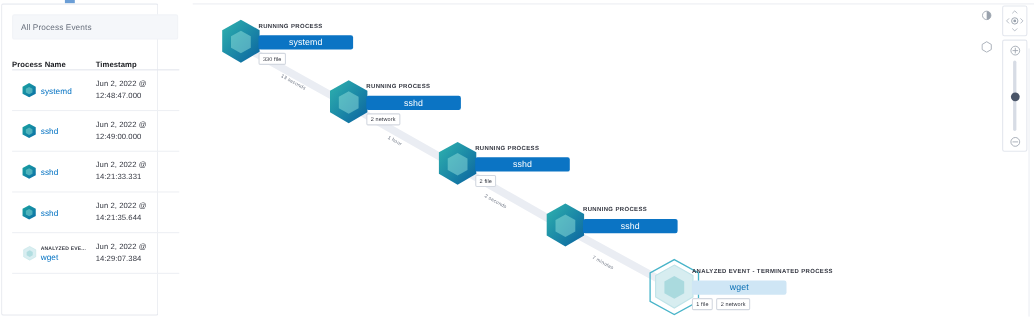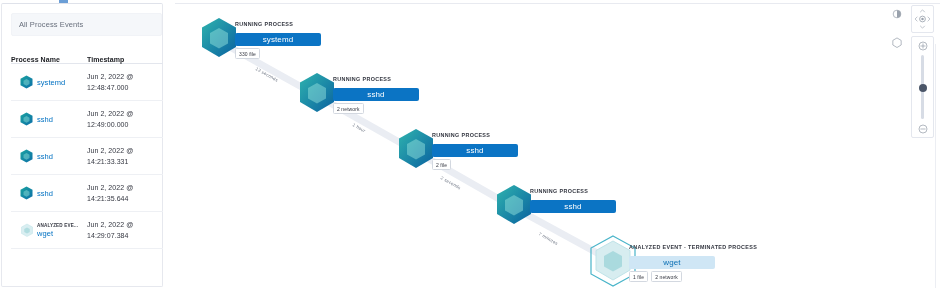--- a/index.html
+++ b/index.html
@@ -13,21 +13,21 @@
   
   #top-sliver{
     position:absolute;left:0;top:0;width:172px;height:4px;
     background:#ffffff;
   }
   #top-sliver .tab-stub{
     position:absolute;left:59px;top:0;width:9px;height:3px;background:#6b9ed6;
   }
   
   #left-panel{
-    position:absolute;left:1px;top:3px;width:162px;height:284px;
+    position:absolute;left:1px;top:3px;width:143px;height:284px;
     background:#ffffff;
     border:1px solid #e6e8ee;
     border-top:1px solid #dfe2ea;
     box-sizing:border-box;
     border-radius:2px;
   }
   #panel-search{
     position:absolute;left:9px;top:9px;width:151px;height:23px;
     background:#f5f7fa;border:1px solid #f1f3f7;border-radius:2px;
     box-sizing:border-box;

